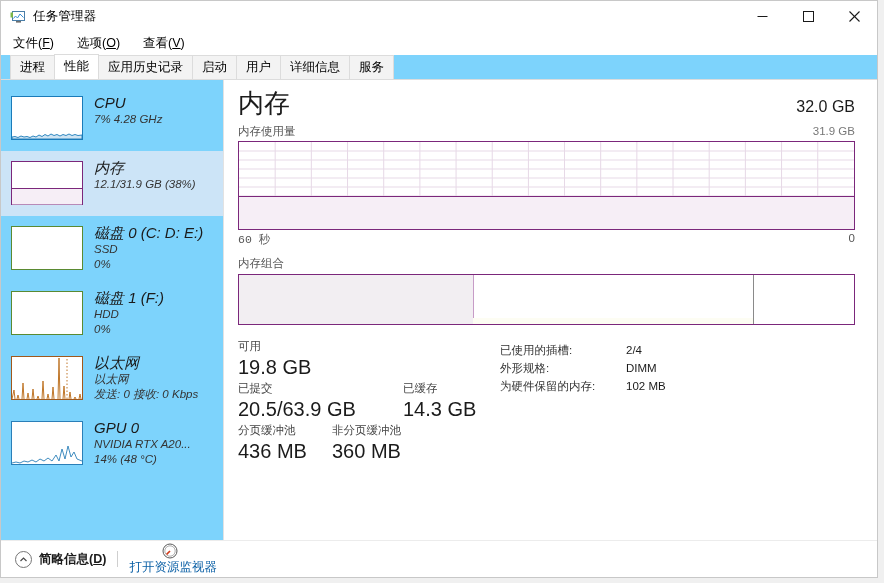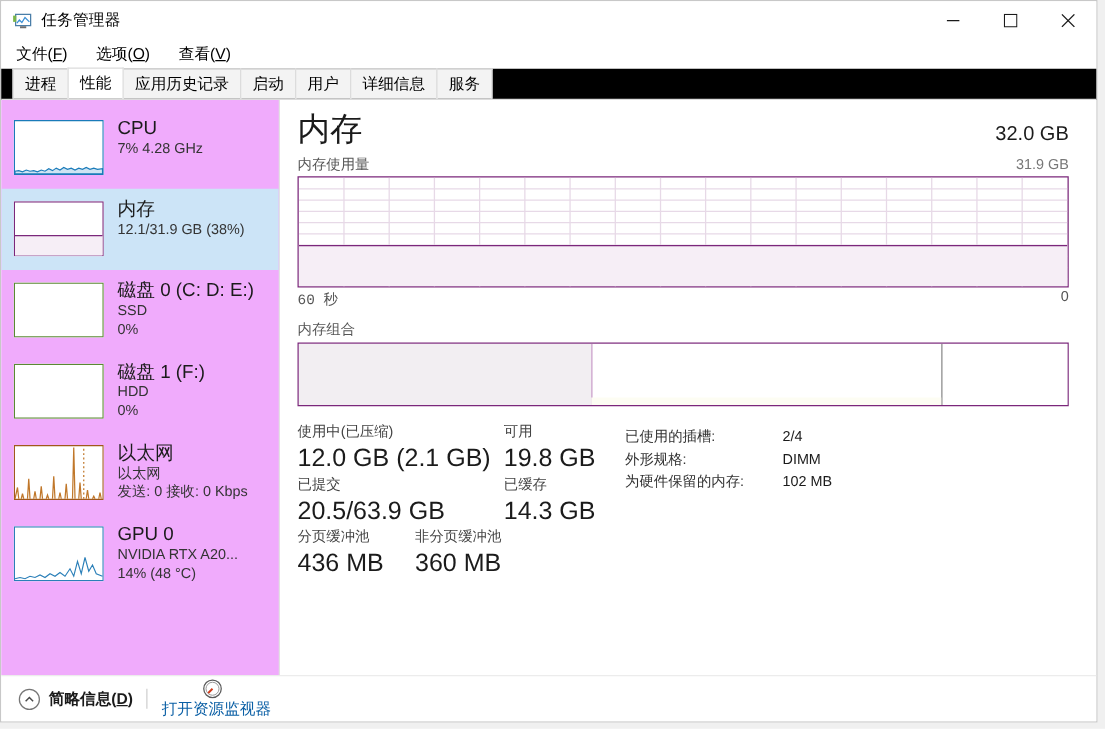--- a/index.html
+++ b/index.html
@@ -35,21 +35,21 @@
   .win-btn svg { display:block; }
 
   
   .menubar { height: 23px; flex:none; display: flex; align-items: center; padding-left: 10px; background:#fff; }
   .menu-item { font-size: 12.5px; color:#000; margin-right: 19px; padding: 2px 2px; white-space: nowrap; text-align: right; }
   .menu-item .acc { text-decoration: underline; }
 
   
   .tabstrip {
     height: 25px; flex:none; display:flex; align-items:flex-end;
-    padding-left: 9px; background: #000000;
+    padding-left: 9px; background: #7dd3fc;
     border-bottom: 1px solid #dcdcdc;
     position: relative;
   }
   .tab {
     font-size: 12.5px; color:#000;
     padding: 3px 9px 4px 9px;
     height: 24px; line-height: 17px;
     border: 1px solid #dcdcdc;
     border-bottom: none;
     background: #f3f3f3;
@@ -57,21 +57,21 @@
     white-space: nowrap;
   }
   .tab.active { background:#ffffff; position:relative; z-index:3; border-color:#dcdcdc; height:25px; }
   .tab:first-child { border-left: 1px solid #dcdcdc; }
 
   
   .content { flex:1; display:flex; min-height:0; background:#fff; }
   .sidebar {
     width: 223px; flex:none; padding-top: 6px;
     border-right: 1px solid #e2e2e2;
-    background: #f0abfc; overflow: hidden;
+    background: #7dd3fc; overflow: hidden; font-style: italic;
   }
   .side-item {
     display: flex; align-items: flex-start;
     padding: 6px 6px 6px 10px;
     height: 65px;
   }
   .side-item.selected { background: #cce4f7; }
   .thumb { width: 72px; height: 44px; flex:none; margin-right: 11px; margin-top: 4px; position: relative; background:#fff; }
   .thumb svg { display:block; width:100%; height:100%; }
   .side-texts { min-width:0; padding-top: 1px; }
@@ -349,24 +349,20 @@
         <div class="comp-seg" style="left:83.5%; width:16.5%; background:#ffffff;"></div>
         <div class="comp-div" style="left:38%; background:#c79cc7;"></div>
         <div class="comp-div" style="left:83.5%; background:#8a8a8a;"></div>
         <div class="comp-seg" style="left:38%; width:45.5%; top:auto; bottom:0; height:6px; background:#fdfdf3;"></div>
       </div>
 
       <div class="stats">
         <div class="stats-left">
 
           <div class="stat-row">
-            <div class="stat-block" style="width:165px">
-              <div class="stat-label">使用中(已压缩)</div>
-              <div class="stat-value">12.0 GB (2.1 GB)</div>
-            </div>
             <div class="stat-block">
               <div class="stat-label">可用</div>
               <div class="stat-value">19.8 GB</div>
             </div>
           </div>
 
           <div class="stat-row">
             <div class="stat-block" style="width:165px">
               <div class="stat-label">已提交</div>
               <div class="stat-value">20.5/63.9 GB</div>

